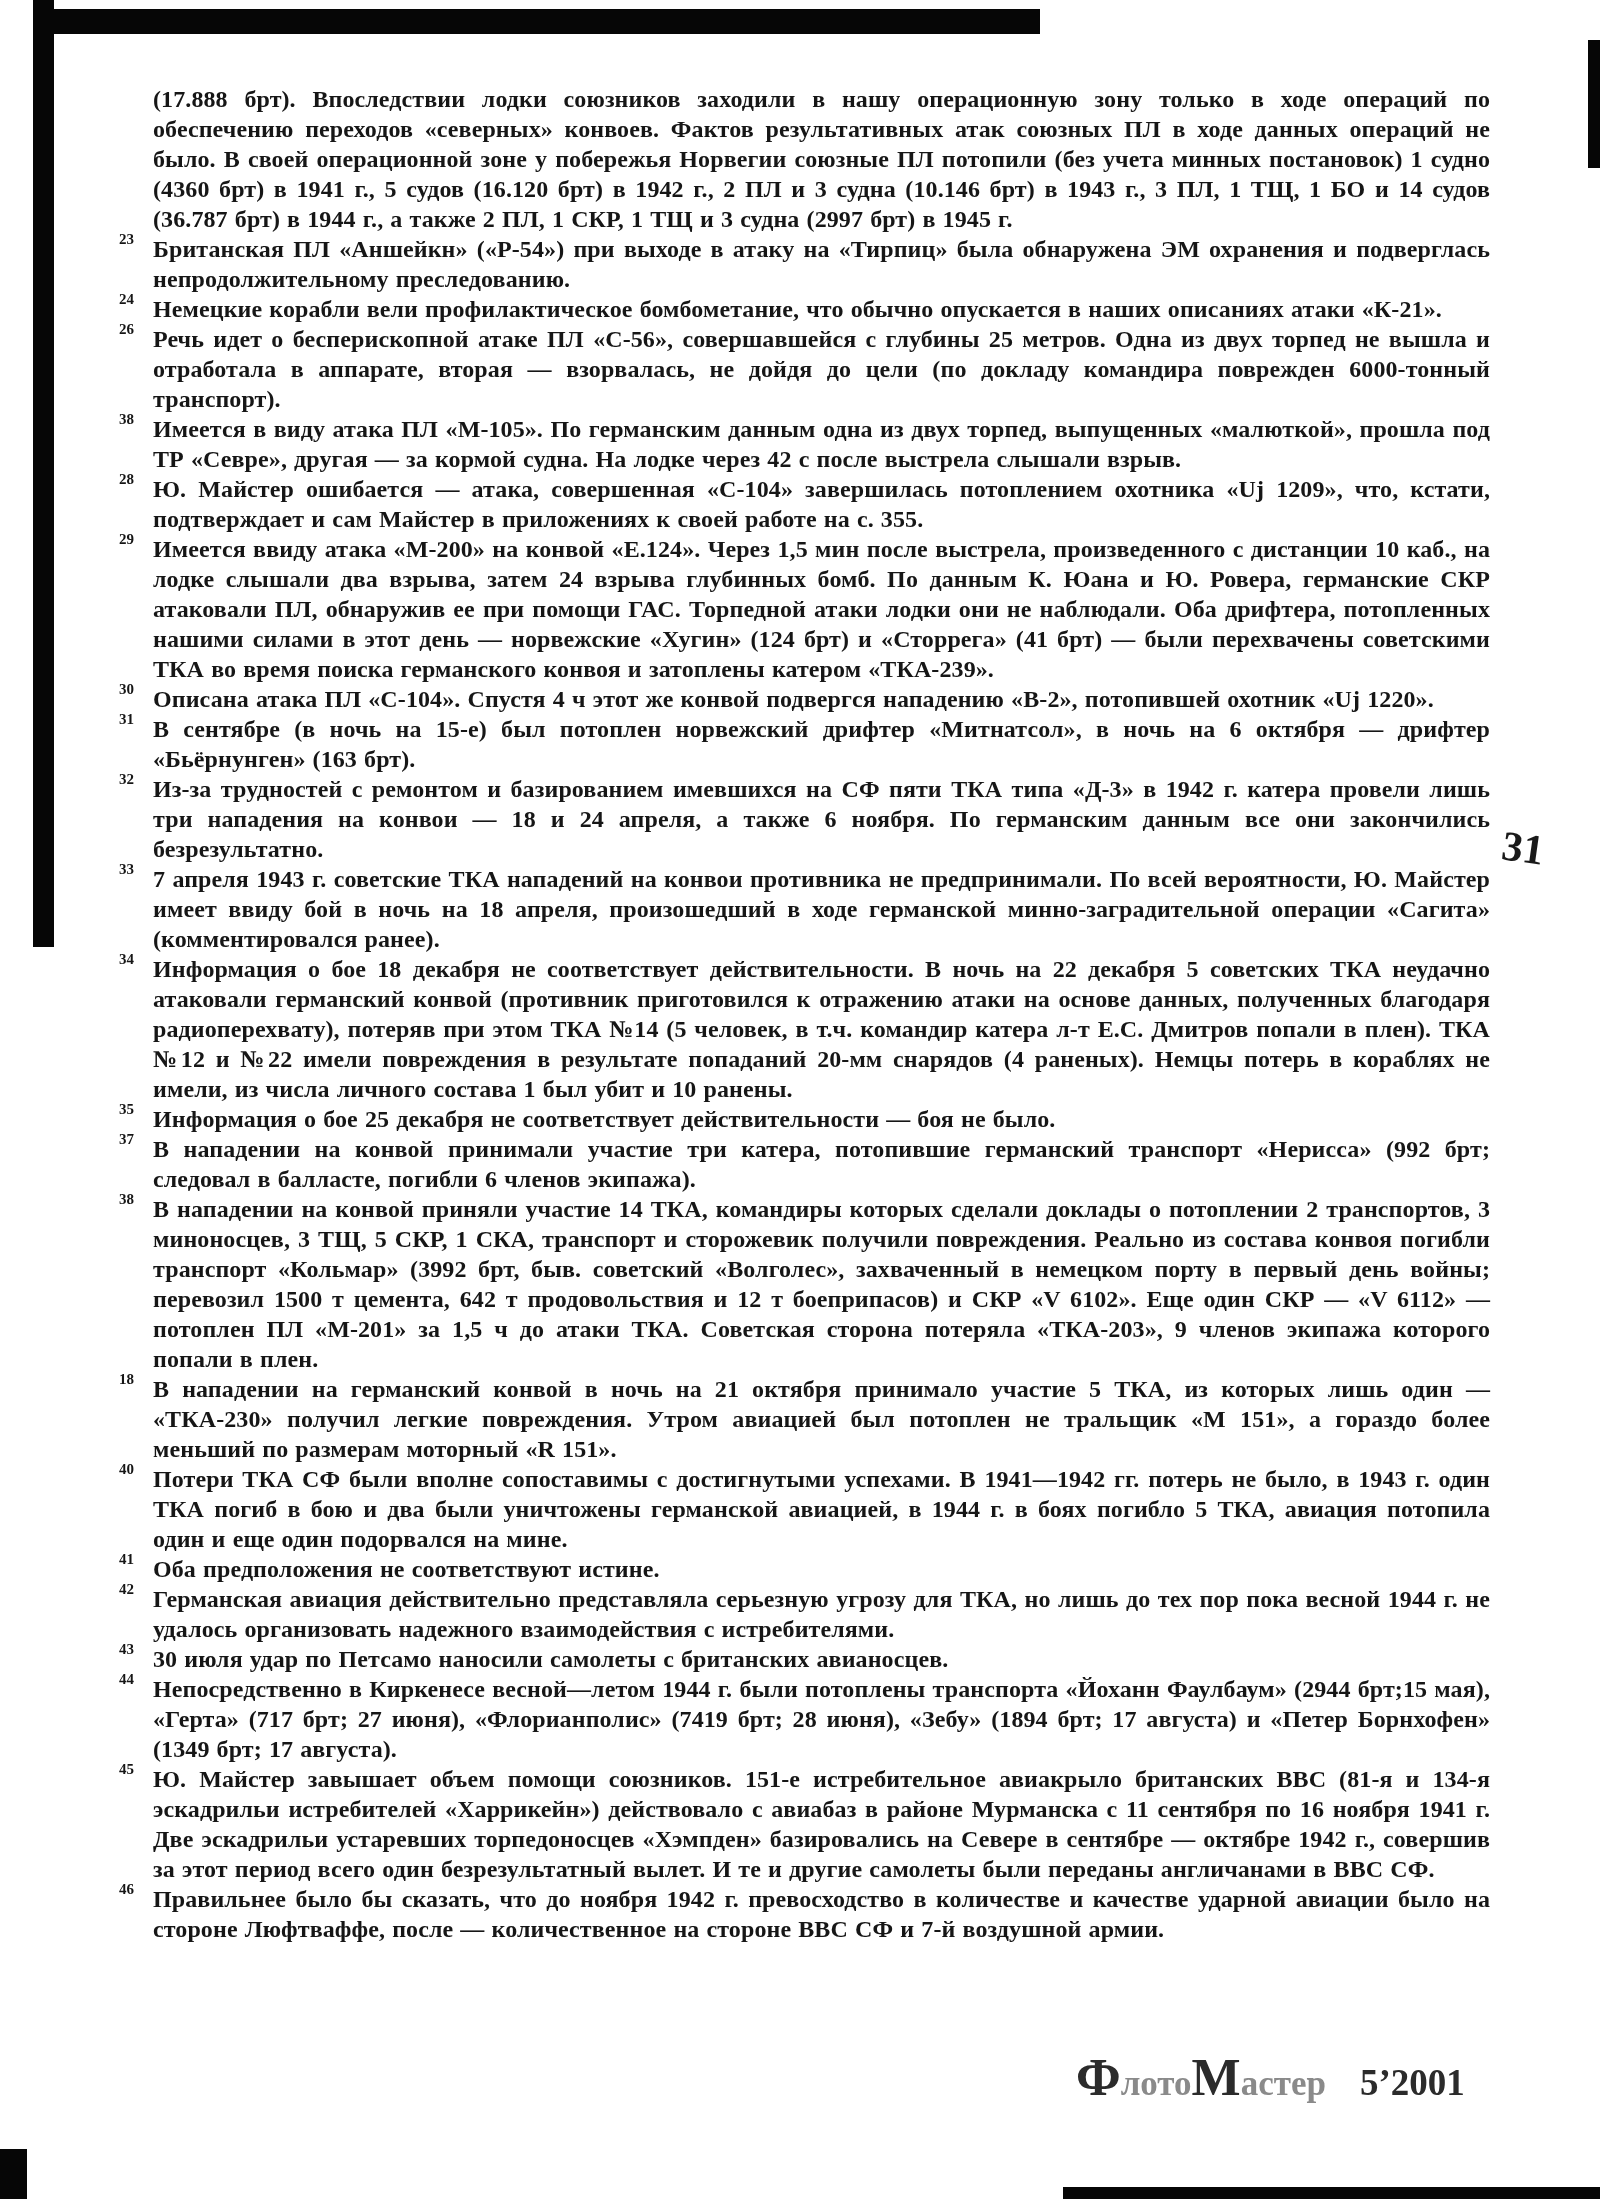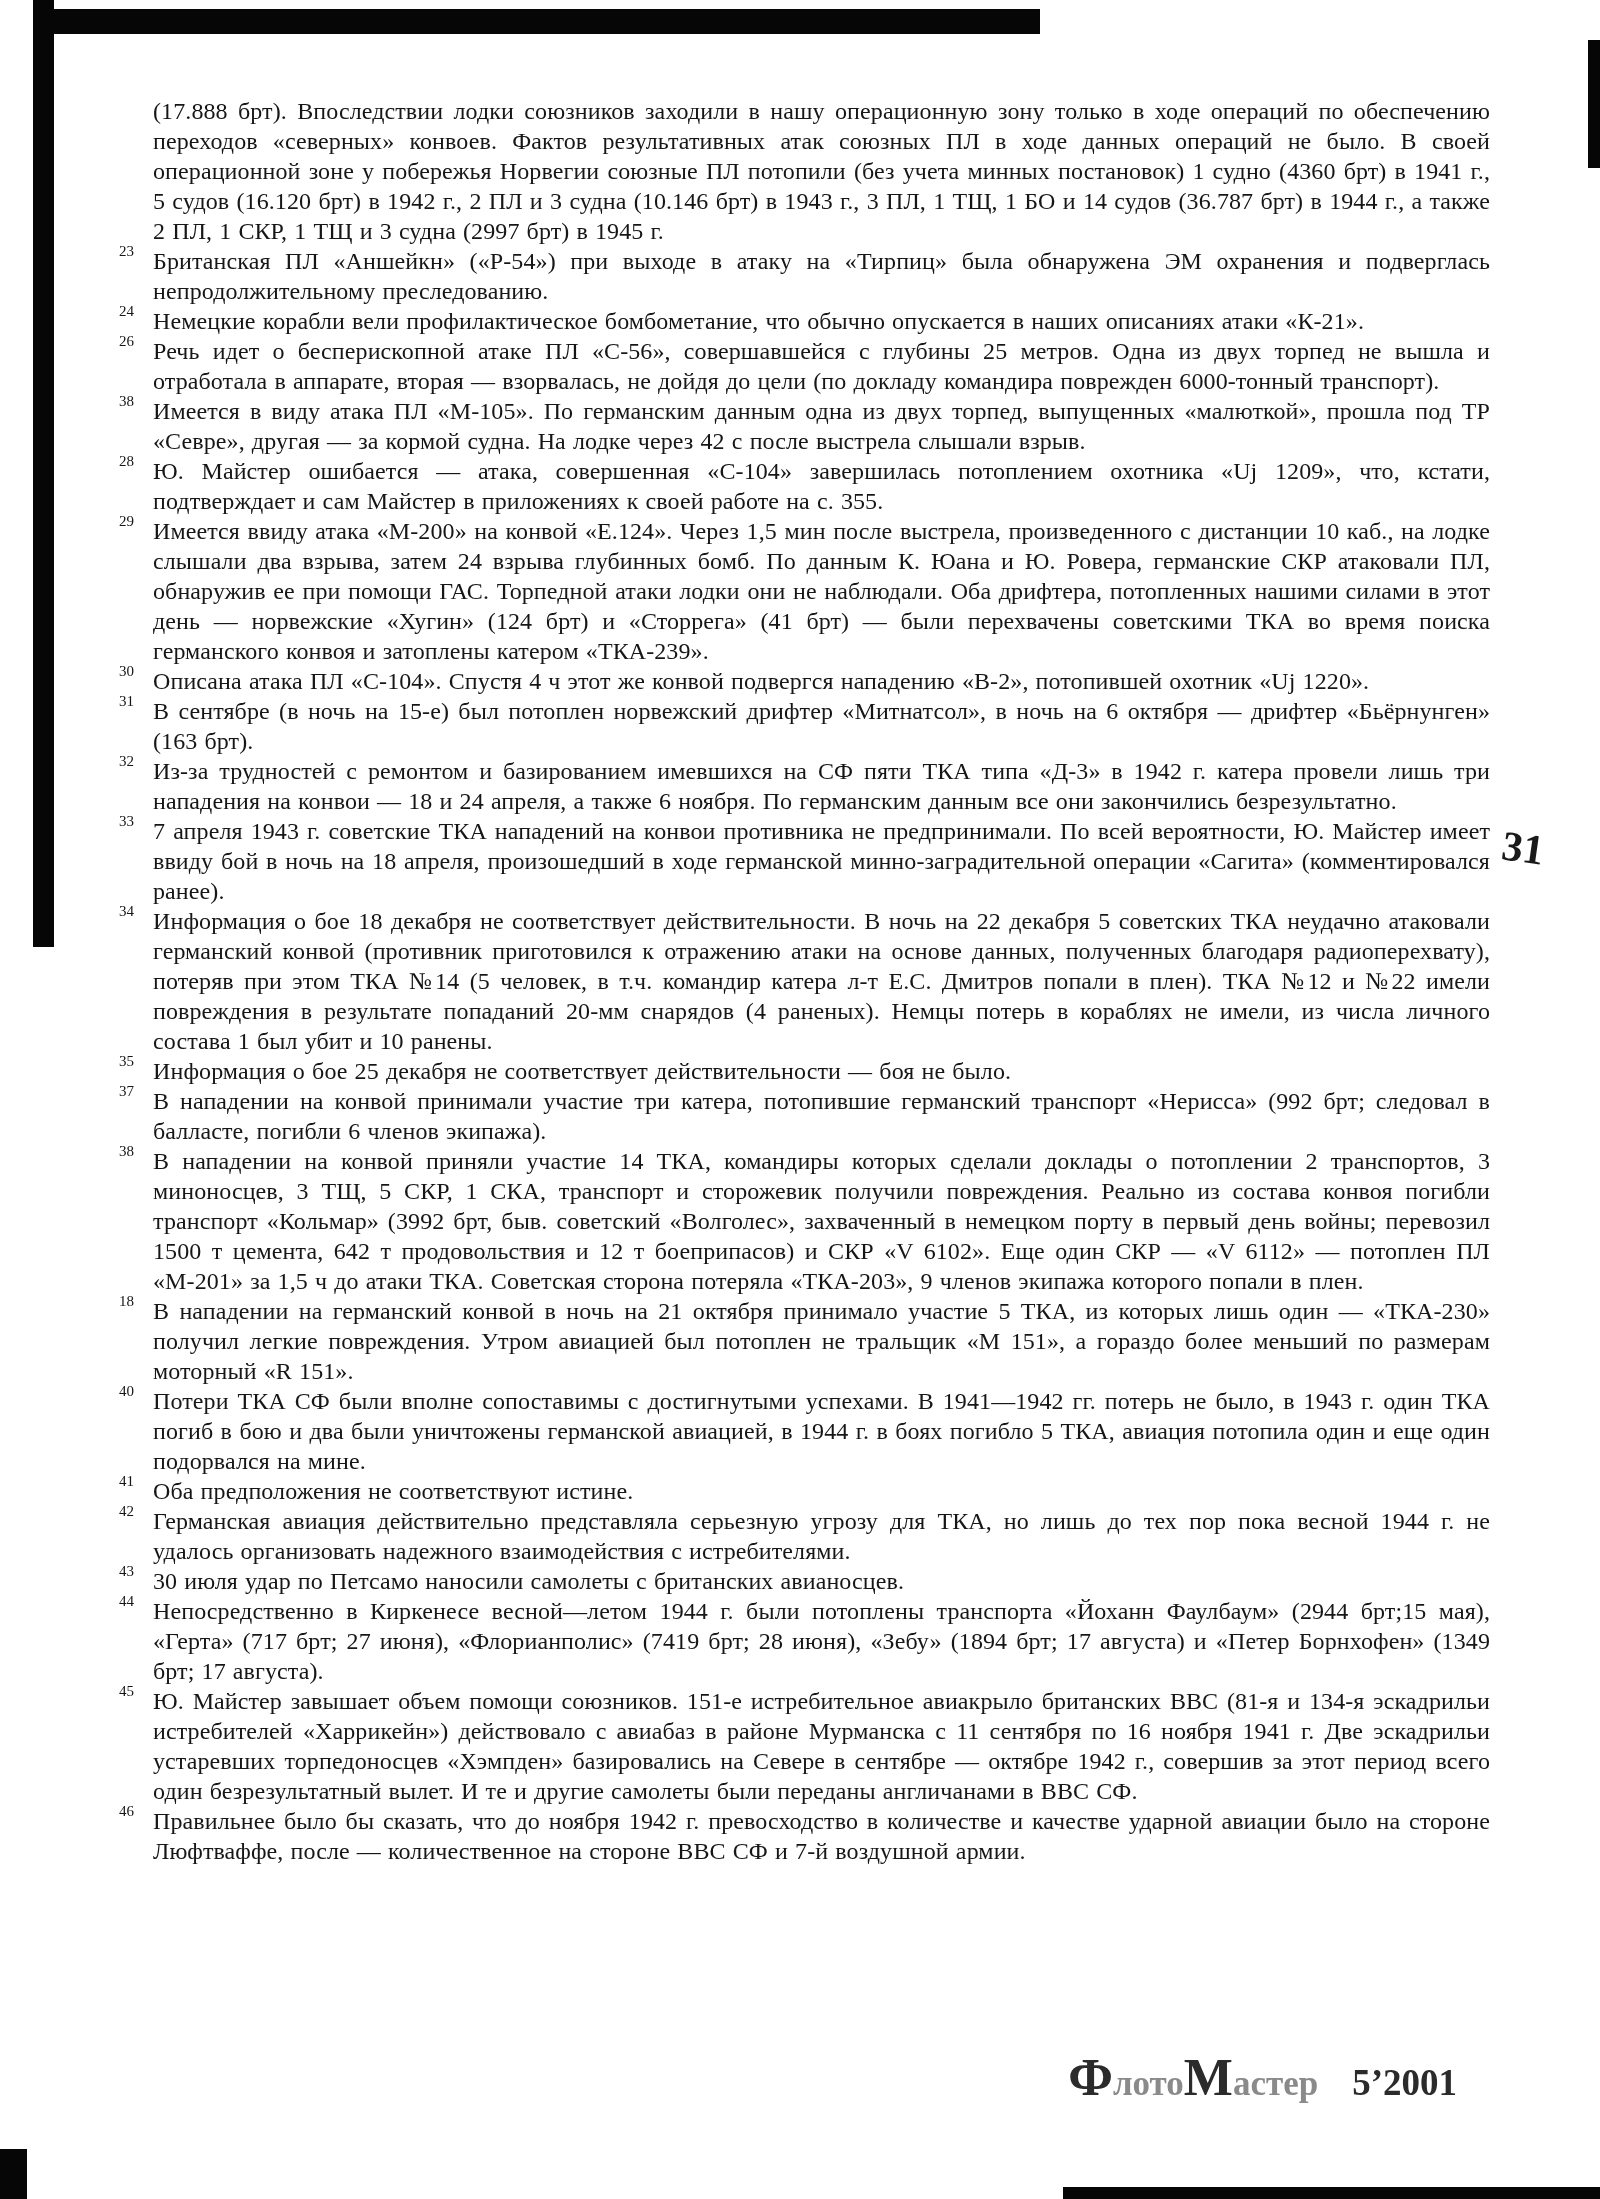--- a/index.html
+++ b/index.html
@@ -16,22 +16,23 @@
   .scan-bar { position: absolute; background: #060606; }
   .bar-top          { left: 36px;  top: 9px;    width: 1004px; height: 25px; }
   .bar-left         { left: 33px;  top: 0px;    width: 21px;   height: 947px; }
   .bar-right-tick   { left: 1588px; top: 40px;  width: 12px;   height: 128px; }
   .bar-bottom-left  { left: 0px;   top: 2149px; width: 27px;   height: 50px; }
   .bar-bottom-right { left: 1063px; top: 2187px; width: 537px; height: 12px; }
 
   
   .text-column {
     position: absolute;
-    left: 153px; top: 96px;
+    left: 153px; top: 84px;
     width: 1337px;
+    font-weight: bold;
   }
   .intro-paragraph, .footnote-text {
     font-size: 24px;
     line-height: 30px;
     text-align: justify;
     color: #161616;
     letter-spacing: 0.1px;
     word-spacing: 1px;
   }
   .footnote { position: relative; }
@@ -48,24 +49,24 @@
     left: 1502px; top: 824px;
     font-size: 42px;
     font-weight: bold;
     transform: rotate(8deg);
     color: #1a1a1a;
   }
 
   
   .footer {
     position: absolute;
-    left: 1047px; top: 2048px;
+    left: 1076px; top: 2048px;
     width: 410px;
     white-space: nowrap;
-    text-align: right;
+    text-align: left;
   }
   .brand-cap   { font-size: 52px; font-weight: bold; color: #2b2b2b; }
   .brand-small { font-size: 35px; font-weight: bold; color: #8a8a8a; }
   .footer-issue { font-size: 37px; font-weight: bold; color: #2b2b2b; margin-left: 34px; }
 </style>
 </head>
 <body>
 
 <div class="scan-bar bar-top"></div>
 <div class="scan-bar bar-left"></div>

